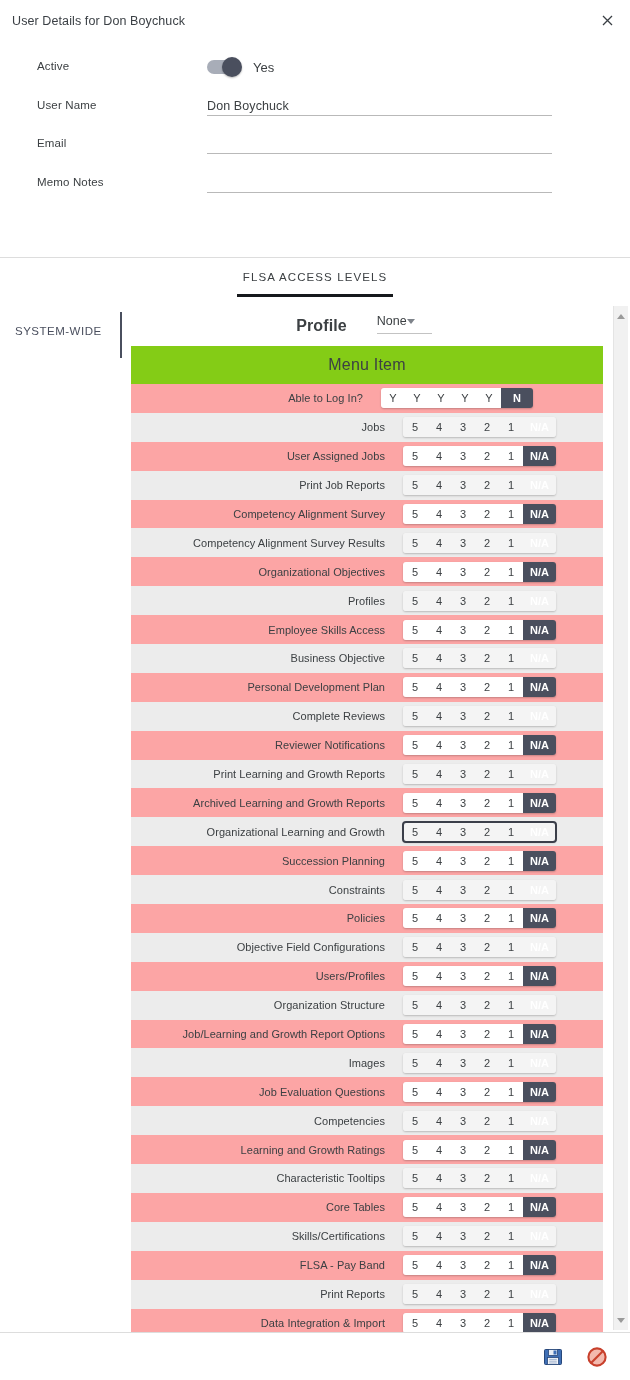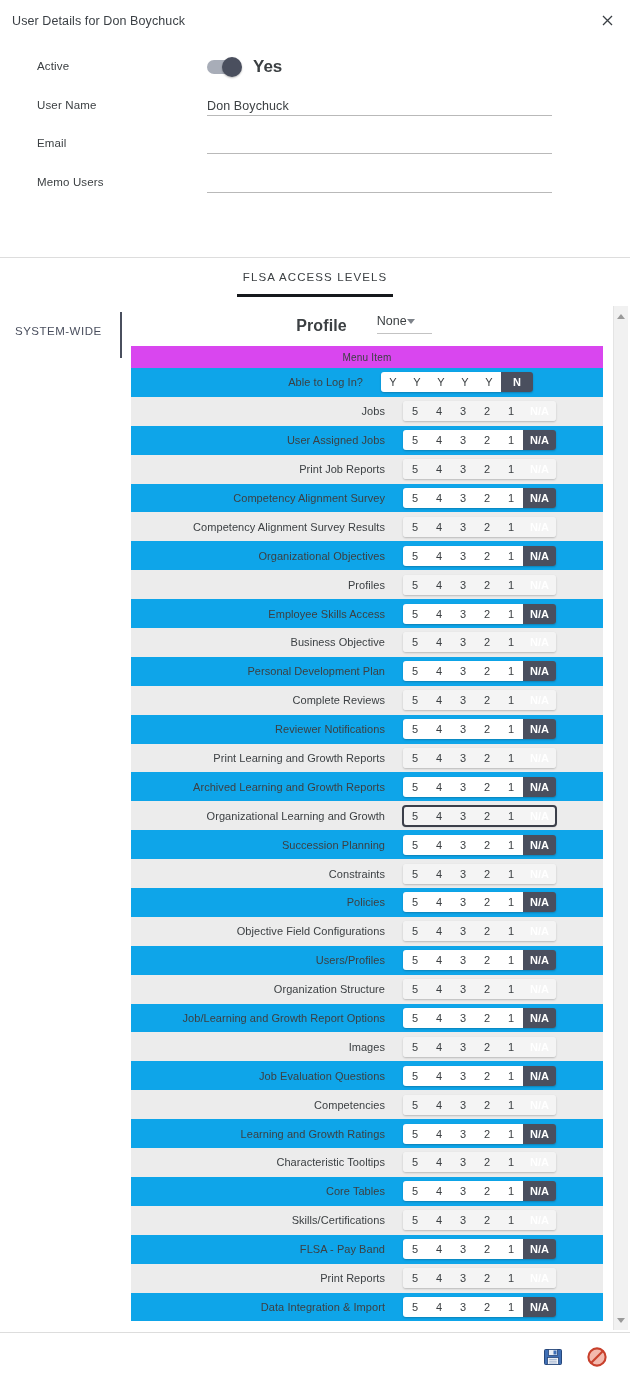--- a/index.html
+++ b/index.html
@@ -99,21 +99,21 @@
   .toggle .knob {
     position: absolute;
     right: -2px;
     top: -3px;
     width: 20px;
     height: 20px;
     border-radius: 50%;
     background: #4a4f5e;
     box-shadow: 0 1px 2px rgba(0,0,0,.28);
   }
-  .toggle-label { font-size: 17px; color: #3c4043; font-weight: bold; }
+  .toggle-label { font-size: 13px; color: #3c4043; }
 
   
   .tabarea {
     flex: 0 0 46px;
     display: flex;
     justify-content: center;
     align-items: flex-start;
     padding-top: 13px;
   }
   .tab {
@@ -188,34 +188,34 @@
   .caret {
     width: 0; height: 0;
     border-left: 4.5px solid transparent;
     border-right: 4.5px solid transparent;
     border-top: 5px solid #7e838a;
   }
 
   
   .table { margin: 0 0 0 6px; }
   .thead {
-    background: #d946ef;
-    height: 22px;
+    background: #84cc16;
+    height: 38px;
     display: flex;
     align-items: center;
     justify-content: center;
-    font-size: 10px;
+    font-size: 16px;
     color: #3c4043;
     letter-spacing: .2px;
   }
   .trow {
     height: 28.9px;
     display: flex;
     align-items: center;
-    background: #0ea5e9;
+    background: #fca5a5;
   }
   .trow.alt { background: #ececec; }
   .tlabel {
     flex: 1 1 auto;
     text-align: right;
     font-size: 11px;
     color: #3c4043;
     padding-right: 18px;
     letter-spacing: .05px;
     white-space: nowrap;
@@ -337,21 +337,21 @@
     </div>
 
     <div class="frow">
       <div class="flabel">Email</div>
       <div class="fctl">
         <div class="finput uline-solid"></div>
       </div>
     </div>
 
     <div class="frow">
-      <div class="flabel">Memo Users</div>
+      <div class="flabel">Memo Notes</div>
       <div class="fctl">
         <div class="finput uline-solid"></div>
       </div>
     </div>
 
   </div>
 
   <div class="tabarea">
     <div class="tab">FLSA ACCESS LEVELS</div>
   </div>

